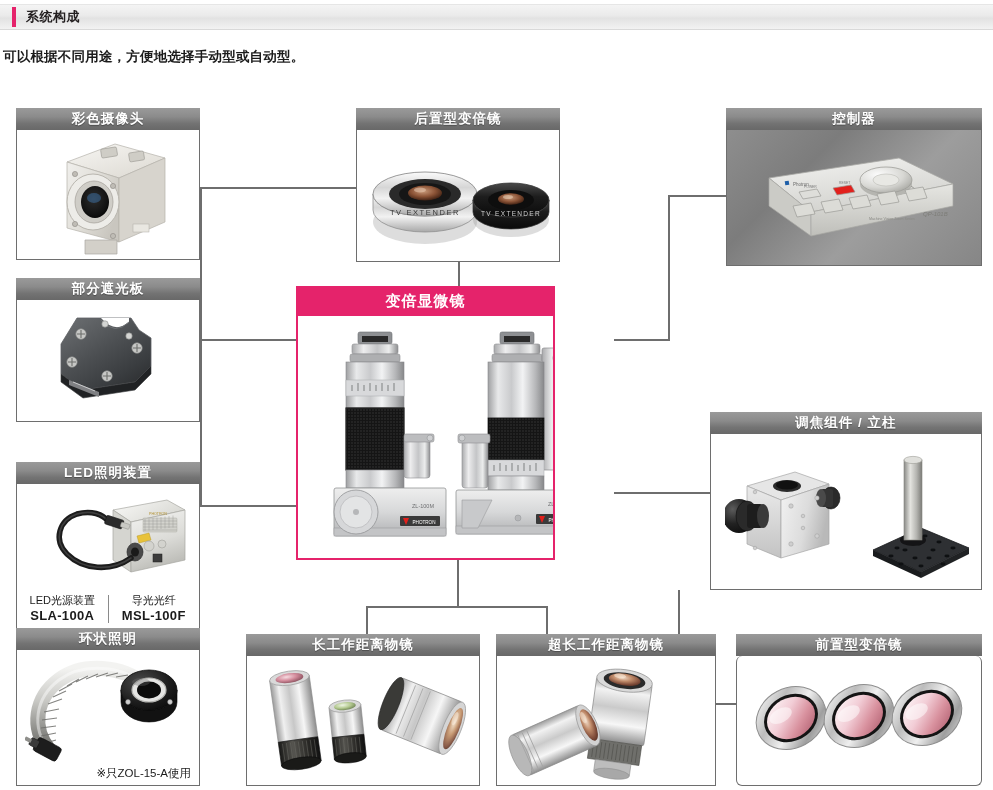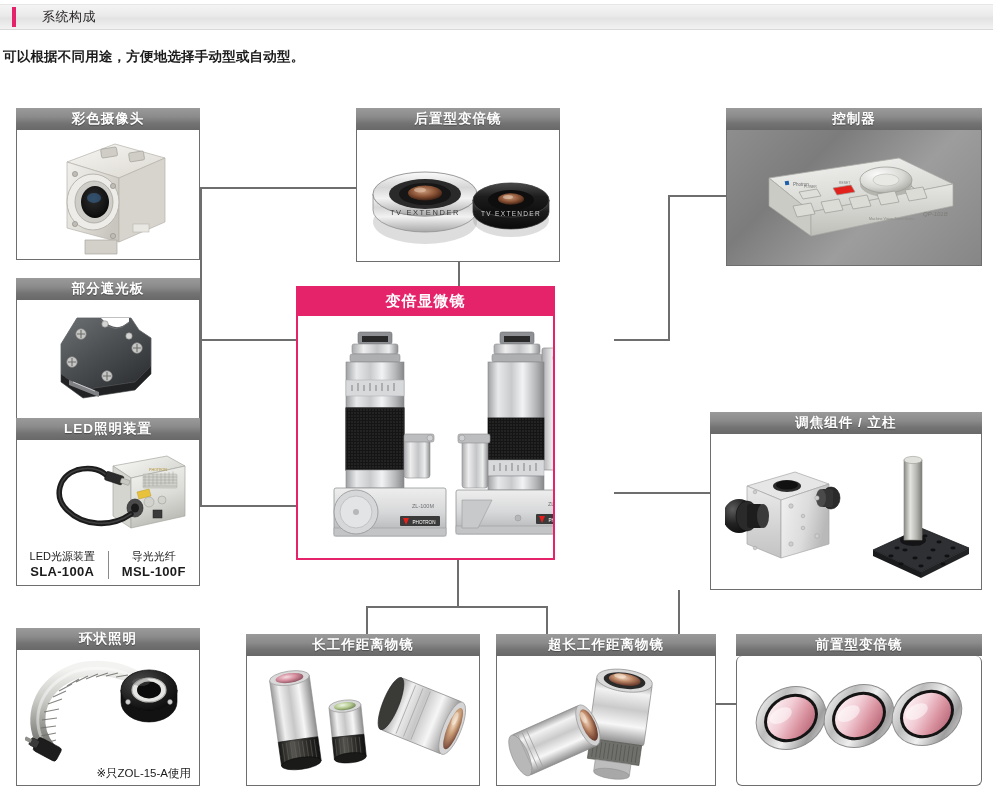--- a/index.html
+++ b/index.html
@@ -27,23 +27,23 @@
     display: flex;
     align-items: center;
   }
   .section-header .accent {
     width: 4px; height: 20px;
     background: #e5236b;
     margin-left: 12px;
     flex: 0 0 auto;
   }
   .section-header .title {
-    margin-left: 26px;
+    margin-left: 10px;
     font-size: 13px;
-    font-weight: normal;
+    font-weight: bold;
     color: #231f20;
     letter-spacing: .5px;
   }
 
   .intro {
     position: absolute;
     left: 3px; top: 48px;
     font-size: 13.5px;
     font-weight: bold;
     color: #1b1b1b;
@@ -354,21 +354,21 @@
           <circle cx="66" cy="16" r="3.2" fill="#d4d5d3" stroke="#8a8b89" stroke-width="0.6"></circle>
           <circle cx="90" cy="28" r="3.2" fill="#d4d5d3" stroke="#8a8b89" stroke-width="0.6"></circle>
         </g>
 
         <path d="M30,72 l30,12 l0,5 l-30,-12 z" fill="#7f8083"></path>
         <path d="M34,74 l22,9" stroke="#c9cacb" stroke-width="1" fill="none"></path>
       </svg>
     </div>
   </div>
 
-  <div class="card" style="left:16px; top:440px; width:184px; height:146px;">
+  <div class="card" style="left:16px; top:484px; width:184px; height:146px;">
     <div class="cap">LED照明装置</div>
     <div class="body">
       <svg class="photo" style="left:8px; top:2px;" width="168" height="102" viewBox="0 0 168 102">
         <defs>
           <linearGradient id="ledBody" x1="0" y1="0" x2="0.3" y2="1">
             <stop offset="0" stop-color="#f4f4f2"></stop>
               <stop offset="0.6" stop-color="#dcdcd8"></stop>
               <stop offset="1" stop-color="#bdbdb8"></stop>
           </linearGradient>
           <linearGradient id="ledTop" x1="0" y1="0" x2="1" y2="0.5">

